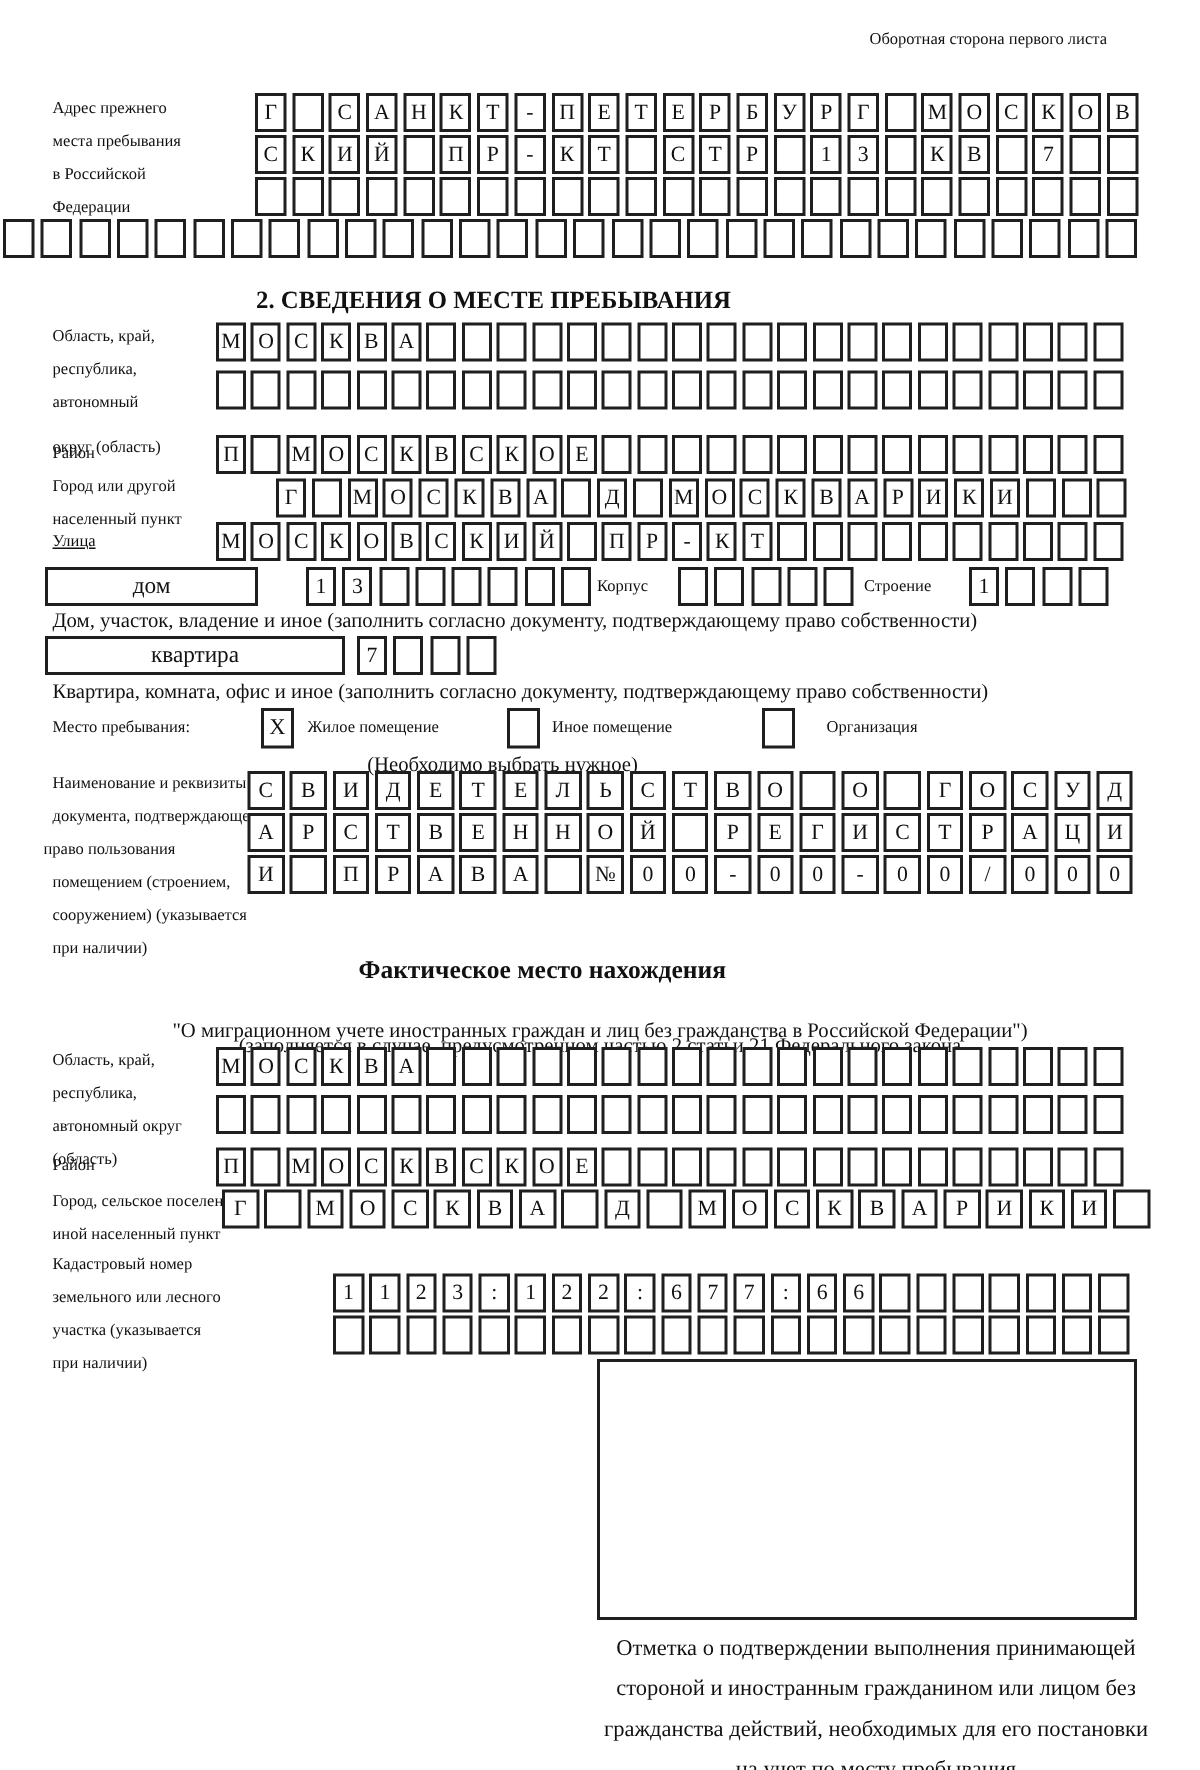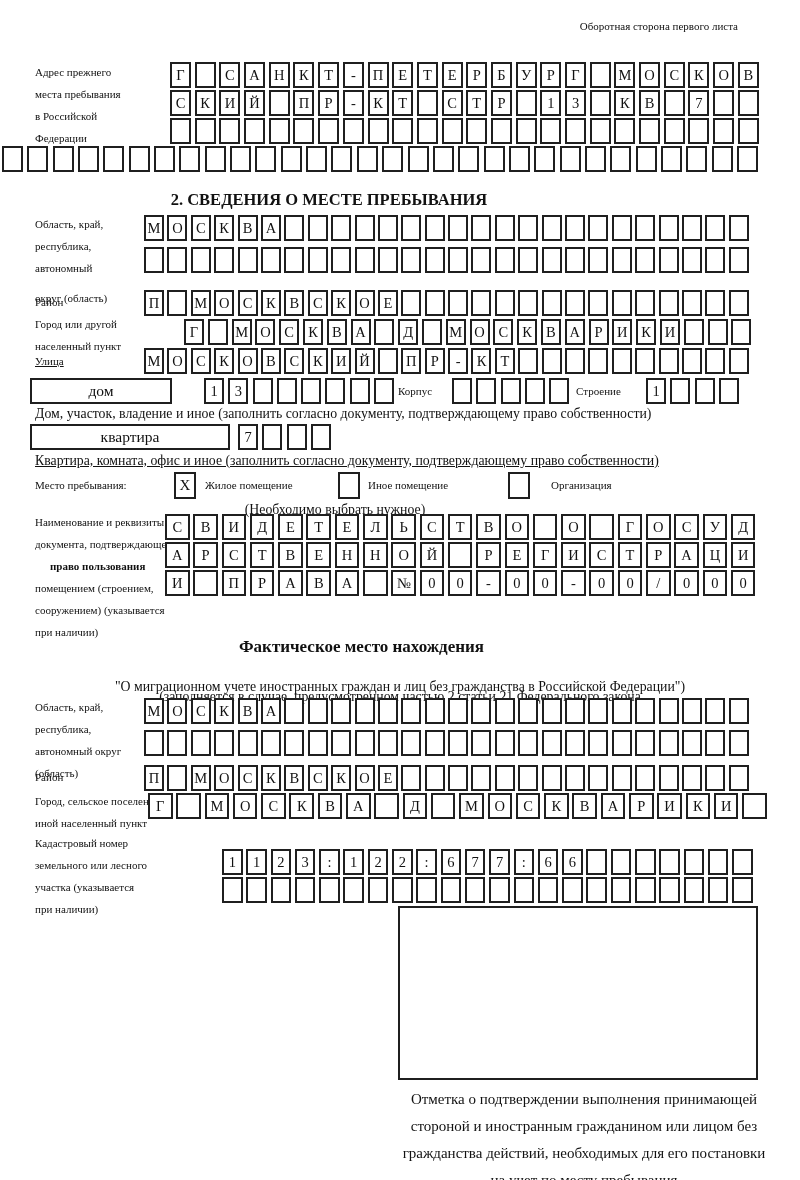--- a/index.html
+++ b/index.html
@@ -335,34 +335,34 @@
     </div>
   <div class="abs cap" style="left:35px;top:406px;">Дом, участок, владение и иное (заполнить согласно документу, подтверждающему право собственности)</div>
 
   <div class="fieldbox" style="left:30px;top:424px;width:200px;">квартира</div>
   <div class="cellrow" style="left:238px;top:424px;gap:4.3px;--cw:20px;">
       <span class="cell">7</span>
       <span class="cell"></span>
       <span class="cell"></span>
       <span class="cell"></span>
     </div>
-  <div class="abs cap" style="left:35px;top:453px;text-decoration:underline;">Квартира, комната, офис и иное (заполнить согласно документу, подтверждающему право собственности)</div>
+  <div class="abs cap" style="left:35px;top:453px;">Квартира, комната, офис и иное (заполнить согласно документу, подтверждающему право собственности)</div>
 
   <div class="abs lbl" style="left:35px;top:475px;">Место пребывания:</div>
   <div class="cbox" style="left:174px;top:472px;">X</div>
   <div class="abs lbl" style="left:205px;top:475px;">Жилое помещение</div>
   <div class="cbox" style="left:338px;top:472px;"></div>
   <div class="abs lbl" style="left:368px;top:475px;">Иное помещение</div>
   <div class="cbox" style="left:508px;top:472px;"></div>
   <div class="abs lbl" style="left:551px;top:475px;">Организация</div>
   <div class="abs cap center" style="left:120px;top:502px;width:430px;">(Необходимо выбрать нужное)</div>
 
   <div class="abs lbl" style="left:35px;top:512px;">Наименование и реквизиты</div>
   <div class="abs lbl" style="left:35px;top:534px;">документа, подтверждающего</div>
-  <div class="abs lbl" style="left:50px;top:556px;font-weight:bold;">право пользования</div>
+  <div class="abs lbl" style="left:29px;top:556px;">право пользования</div>
   <div class="abs lbl" style="left:35px;top:578px;">помещением (строением,</div>
   <div class="abs lbl" style="left:35px;top:600px;">сооружением) (указывается</div>
   <div class="abs lbl" style="left:35px;top:622px;">при наличии)</div>
   <div class="cellrow" style="left:165px;top:514px;gap:3.8px;--cw:24.5px;">
       <span class="cell">С</span>
       <span class="cell">В</span>
       <span class="cell">И</span>
       <span class="cell">Д</span>
       <span class="cell">Е</span>
       <span class="cell">Т</span>

